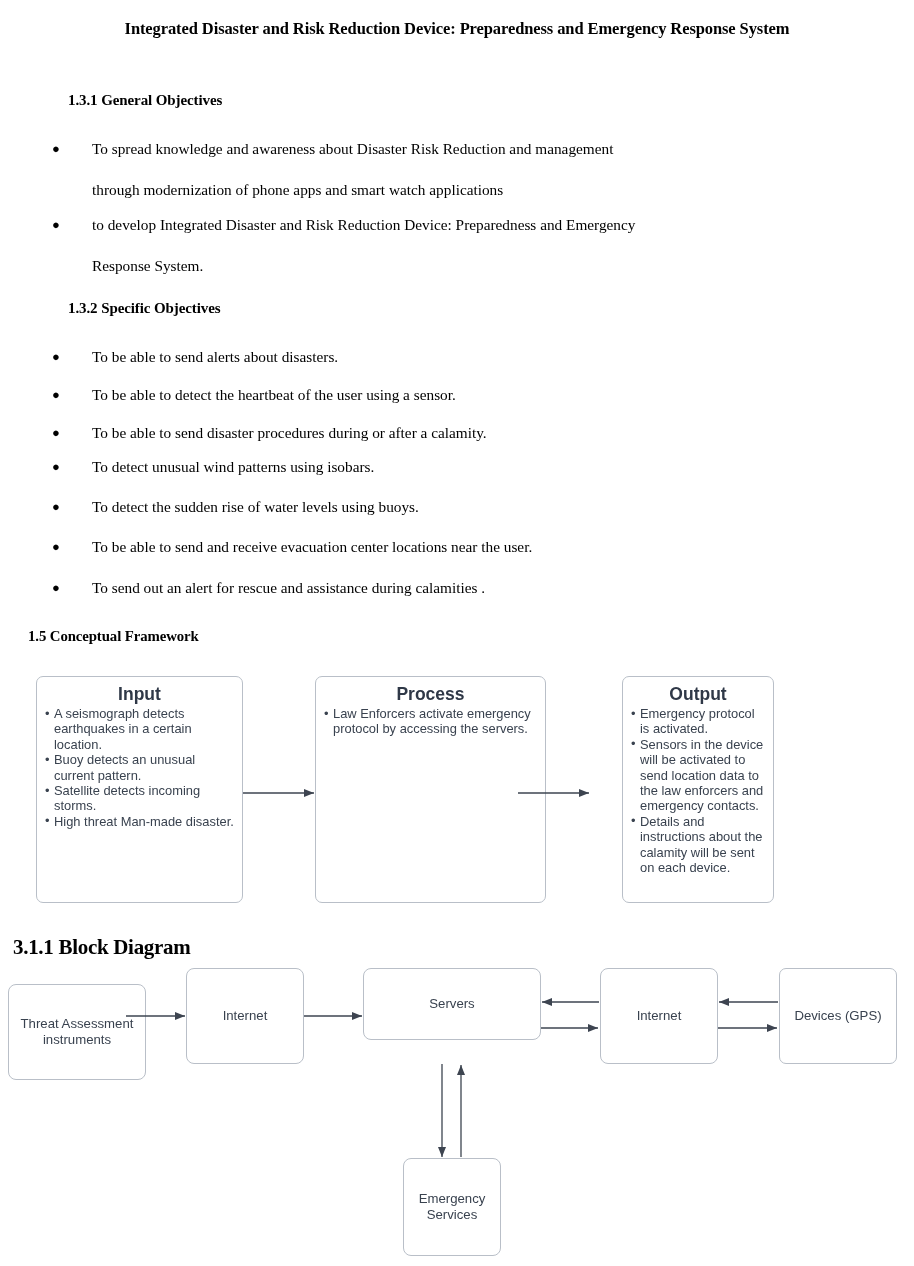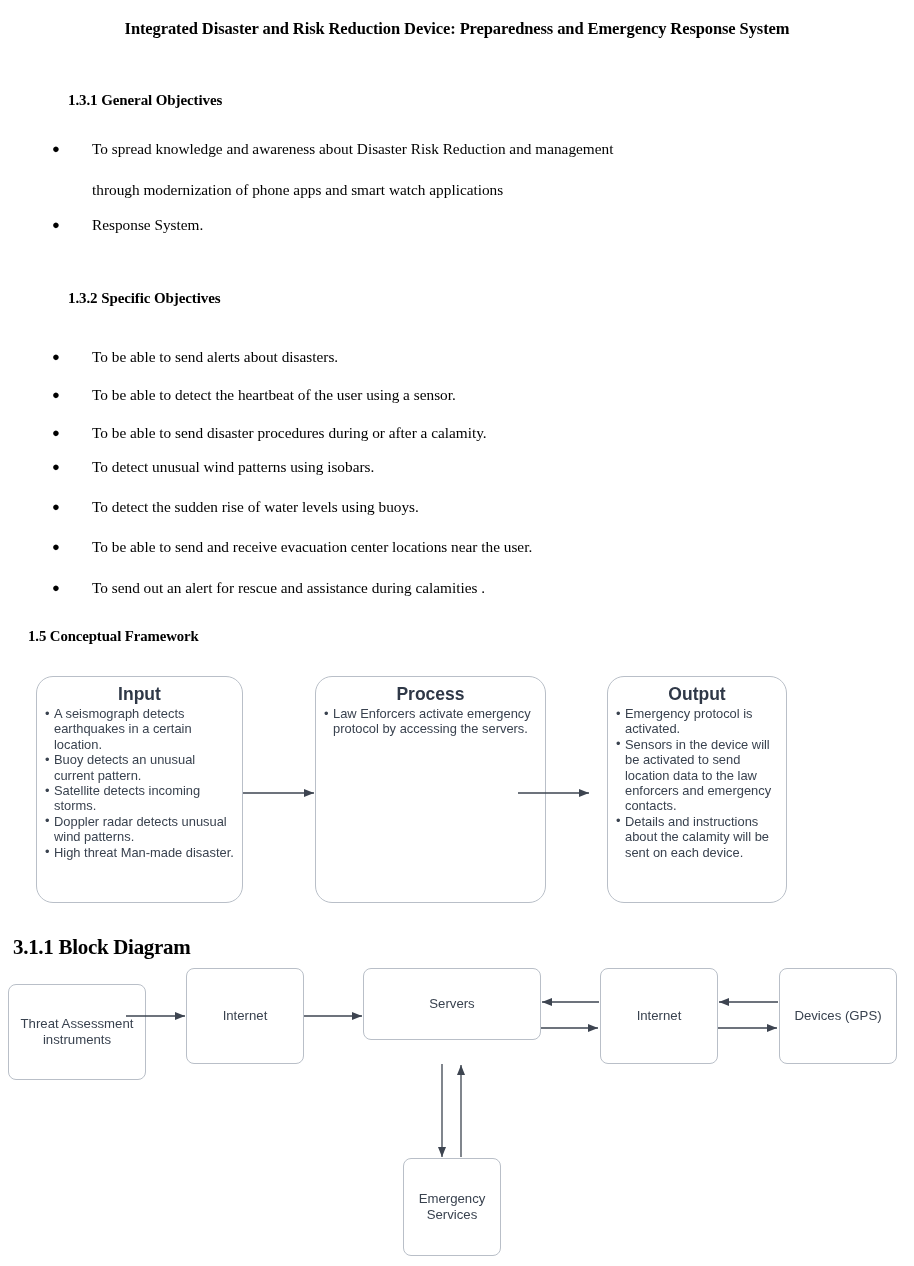--- a/index.html
+++ b/index.html
@@ -31,21 +31,21 @@
   }
 
   .sub-heading {
     position: absolute;
     font-weight: bold;
     font-size: 15px;
     letter-spacing: -0.1px;
     white-space: nowrap;
   }
   #h-general   { left: 68px; top: 92px; }
-  #h-specific  { left: 68px; top: 290px; }
+  #h-specific  { left: 68px; top: 300px; }
   #h-concept   { left: 28px; top: 628px; font-size: 14.8px; }
   #h-block {
     position: absolute;
     left: 13px;
     top: 935px;
     font-weight: bold;
     font-size: 21px;
     letter-spacing: -0.3px;
     white-space: nowrap;
   }
@@ -77,21 +77,21 @@
     position: absolute;
     left: 0;
     top: 660px;
     width: 914px;
     height: 260px;
     font-family: "Liberation Sans", "DejaVu Sans", sans-serif;
   }
   .cf-box {
     position: absolute;
     border: 1px solid #b9bfc8;
-    border-radius: 17px;
+    border-radius: 7px;
     background: #ffffff;
     color: #38404e;
     padding: 6px 8px 6px 8px;
   }
   .cf-box .cf-title {
     text-align: center;
     font-weight: bold;
     font-size: 17.5px;
     line-height: 22px;
     color: #2f3847;
@@ -112,21 +112,21 @@
   }
   .cf-box li:before {
     content: "•";
     position: absolute;
     left: 0;
     top: -0.5px;
   }
 
   #cf-input   { left: 36px;  top: 16px;  width: 207px; height: 227px; }
   #cf-process { left: 315px; top: 16px;  width: 231px; height: 227px; }
-  #cf-output  { left: 607px; top: 16px;  width: 180px; height: 227px; }
+  #cf-output  { left: 622px; top: 16px;  width: 152px; height: 227px; }
 
   .cf-arrow { position: absolute; }
 
   
   #bdiag {
     position: absolute;
     left: 0;
     top: 960px;
     width: 914px;
     height: 306px;
@@ -142,38 +142,39 @@
     line-height: 16.5px;
     text-align: center;
     display: flex;
     align-items: center;
     justify-content: center;
   }
   #bd-threat   { left: 8px;   top: 24px;  width: 138px; height: 96px; }
   #bd-net1     { left: 186px; top: 8px;  width: 118px; height: 96px; }
   #bd-servers  { left: 363px; top: 8px;  width: 178px; height: 72px; }
   #bd-net2     { left: 600px; top: 8px;  width: 118px; height: 96px; }
-  #bd-devices  { left: 779px; top: 8px;  width: 118px; height: 96px; }
+  #bd-devices  { left: 779px; top: 8px;  width: 118px; height: 96px; border-radius: 7px; }
   #bd-emerg    { left: 403px; top: 198px; width: 98px;  height: 98px; }
 </style>
 </head>
 <body>
 
 <div class="doc-title">Integrated Disaster and Risk Reduction Device: Preparedness and Emergency Response System</div>
 
 <div class="sub-heading" id="h-general">1.3.1 General Objectives</div>
 
 <div class="bullet-row" style="left:52px; top:128px;">
   <span class="dot">●</span>
   <span class="btext">To spread knowledge and awareness about Disaster Risk Reduction and management</span>
   <span class="btext cont">through modernization of phone apps and smart watch applications</span>
 </div>
 
 <div class="bullet-row" style="left:52px; top:204px;">
   <span class="dot">●</span>
+  <span class="btext"> to develop Integrated Disaster and Risk Reduction Device: Preparedness and Emergency</span>
   <span class="btext cont">Response System.</span>
 </div>
 
 <div class="sub-heading" id="h-specific">1.3.2 Specific Objectives</div>
 
 <div class="bullet-row" style="left:52px; top:336px;">
   <span class="dot">●</span>
   <span class="btext">To be able to send alerts about disasters.</span>
 </div>
 <div class="bullet-row" style="left:52px; top:374px;">
@@ -204,21 +205,20 @@
 <div class="sub-heading" id="h-concept">1.5 Conceptual Framework</div>
 
 <div id="cframe">
 
   <div class="cf-box" id="cf-input">
     <div class="cf-title">Input</div>
     <ul>
       <li>A seismograph detects earthquakes in a certain location.</li>
       <li>Buoy detects an unusual current pattern.</li>
       <li>Satellite detects incoming storms.</li>
-      <li>Doppler radar detects unusual wind patterns.</li>
       <li>High threat Man-made disaster.</li>
     </ul>
   </div>
 
   <div class="cf-box" id="cf-process">
     <div class="cf-title">Process</div>
     <ul>
       <li>Law Enforcers activate emergency protocol by accessing the servers.</li>
     </ul>
   </div>

